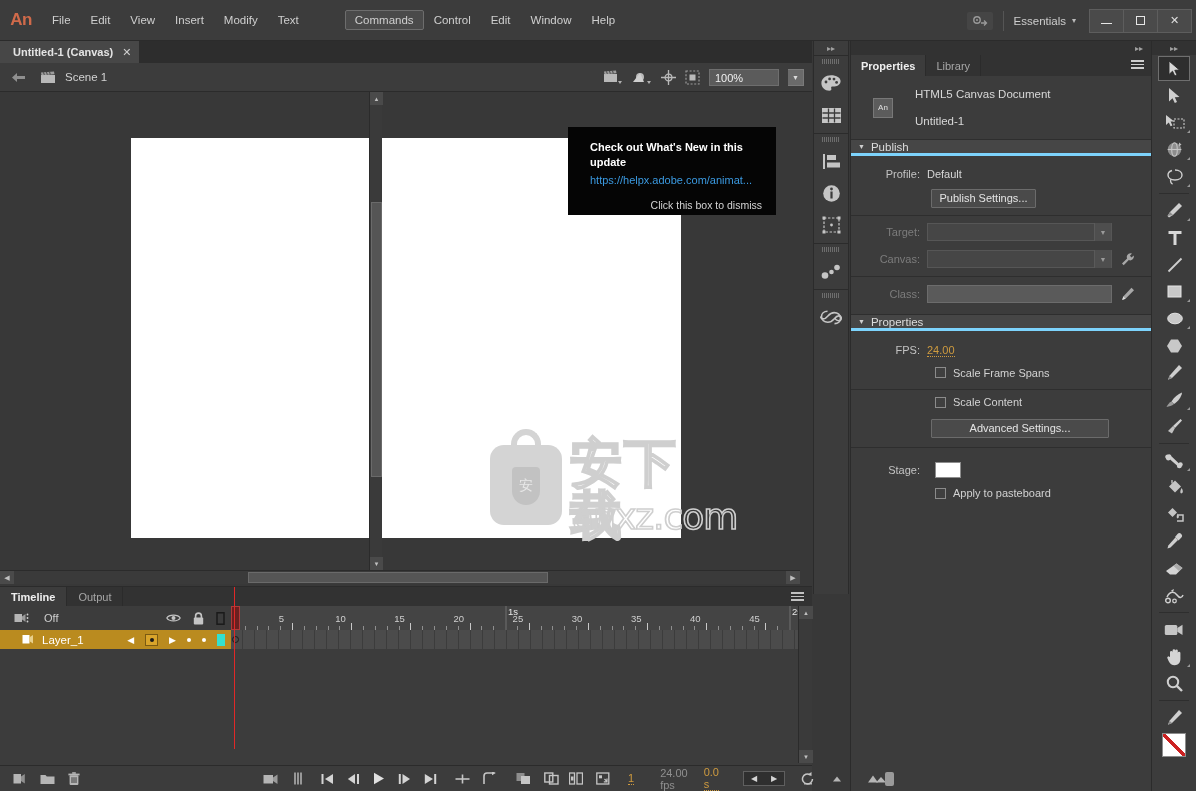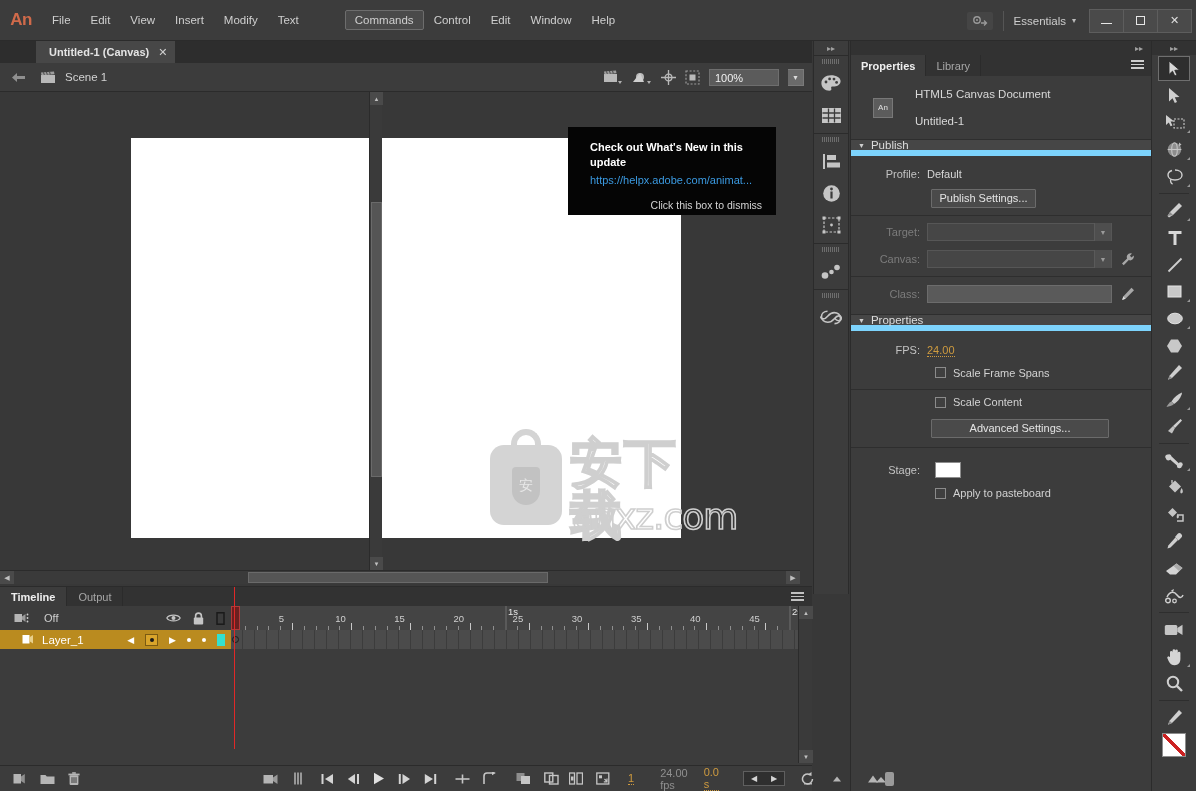--- a/index.html
+++ b/index.html
@@ -50,21 +50,21 @@
     margin-left: -1px; display: flex; align-items: center; justify-content: center;
     color: #e0e0e0; font-size: 11px;
   }
   .wbtn.close { }
   .wbtn .glyph-min { width: 11px; height: 1px; background: #e6e6e6; margin-top: 6px; }
   .wbtn .glyph-max { width: 9px; height: 9px; border: 1px solid #e6e6e6; }
 
   
   .doctabs {
     position: absolute; left: 0; top: 41px; width: 812px; height: 22px;
-    background: #2d2d2d; display: flex; align-items: flex-end; padding-left: 36px;
+    background: #2d2d2d; display: flex; align-items: flex-end;
   }
   .doctab {
     height: 22px; background: #474747; display: flex; align-items: center;
     padding: 0 8px 0 13px; font-size: 11px; color: #e4e4e4; font-weight: bold;
     border-right: 1px solid #2d2d2d;
   }
   .doctab .tabx { margin-left: 9px; font-size: 11px; color: #cfcfcf; font-weight: normal; }
 
   
   .editbar {
@@ -214,21 +214,21 @@
     width: 20px; height: 20px; background: #5c5c5c; border: 1px solid #787878;
     display: flex; align-items: center; justify-content: center;
     font-size: 8px; color: #e0e0e0;
   }
   .doc-meta { margin-left: 22px; }
   .doc-meta div { font-size: 11.5px; color: #d8d8d8; }
   .doc-meta div:first-child { margin-bottom: 15px; }
 
   .sect-hdr {
     height: 17px; background: #464646; border-top: 1px solid #2e2e2e;
-    border-bottom: 6px solid #7dd3fc;
+    border-bottom: 3px solid #7dd3fc;
     display: flex; align-items: center; padding-left: 7px;
     font-size: 11.5px; color: #dcdcdc;
   }
   .sect-hdr .tri { font-size: 7px; margin-right: 6px; color: #cfcfcf; }
   .row { display: flex; align-items: center; height: 22px; }
   .rlabel {
     width: 76px; text-align: right; padding-right: 7px;
     font-size: 11px; color: #c3c3c3;
   }
   .rlabel.dim { color: #7c7c7c; }

